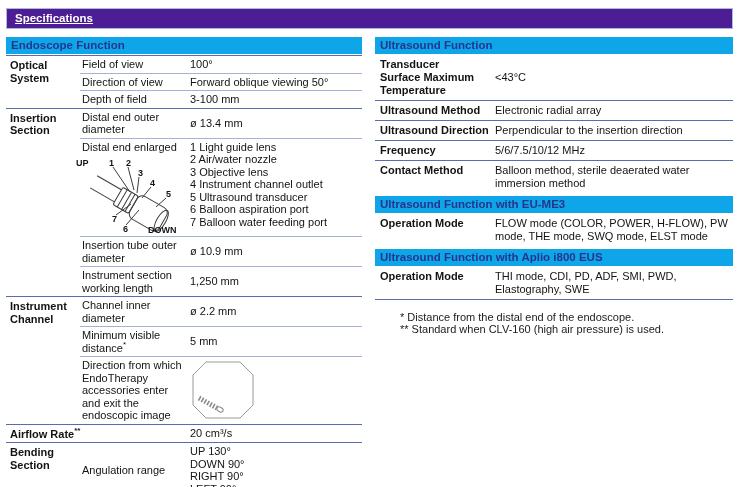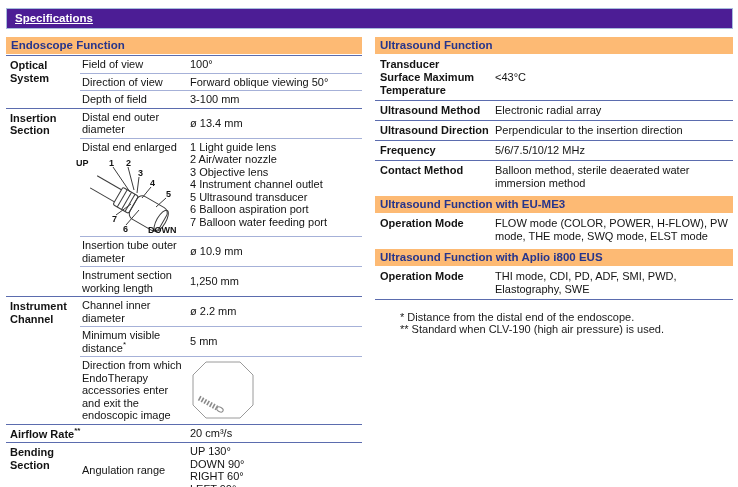--- a/index.html
+++ b/index.html
@@ -10,21 +10,21 @@
   }
   .page{padding:8px 5px 0 6px;}
   .titlebar{
     background:#4c1d95;color:#fff;font-weight:bold;font-size:11.5px;
     padding:3px 8px 4px;border:1px solid #a7bcdc;text-decoration:underline;
   }
   .cols{display:flex;gap:13px;margin-top:8px;align-items:flex-start;}
   .col-left{width:356px;flex:none;}
   .col-right{flex:1;min-width:0;}
   .band{
-    background:#fdba74;color:#26358c;font-weight:bold;font-size:11.5px;
+    background:#0ea5e9;color:#26358c;font-weight:bold;font-size:11.5px;
     padding:2px 5px 3px;margin-bottom:1px;
   }
   table{border-collapse:collapse;width:100%;table-layout:fixed;}
   td{vertical-align:middle;padding:2px 4px 2px 0;line-height:12.5px;word-wrap:break-word;}
   
   .spec-table td.sec{font-weight:bold;vertical-align:top;padding-top:3px;padding-left:4px;}
   .spec-table tr.sec-start > td{border-top:1px solid #5b6cae;}
   .spec-table td.bt-min{border-top:1px solid #a6b1d8;}
   .spec-table td.vtop{vertical-align:top;}
   .lab{padding-left:2px;}
@@ -161,21 +161,21 @@
           <td class="sec" colspan="2"><span>Airflow Rate</span><sup>**</sup></td>
           <td>20 cm³/s</td>
         </tr>
 
         <tr class="sec-start">
           <td class="sec">Bending Section</td>
           <td class="lab">Angulation range</td>
           <td>
             <div>UP 130°</div>
             <div>DOWN 90°</div>
-            <div>RIGHT 60°</div>
+            <div>RIGHT 90°</div>
             <div>LEFT 90°</div>
           </td>
         </tr>
 
         </tbody>
       </table>
     </div>
 
     <div class="col-right">
       <div class="band">Ultrasound Function</div>
@@ -236,18 +236,18 @@
         <tbody>
         <tr>
           <td class="rlab bb">Operation Mode</td>
           <td class="bb">THI mode, CDI, PD, ADF, SMI, PWD, Elastography, SWE</td>
         </tr>
         </tbody>
       </table>
 
       <div class="footnotes">
         <div>* Distance from the distal end of the endoscope.</div>
-        <div>** Standard when CLV-190 (high air pressure) is used.</div>
+        <div>** Standard when CLV-160 (high air pressure) is used.</div>
       </div>
     </div>
 
   </div>
 </div>
 
 </body></html>

